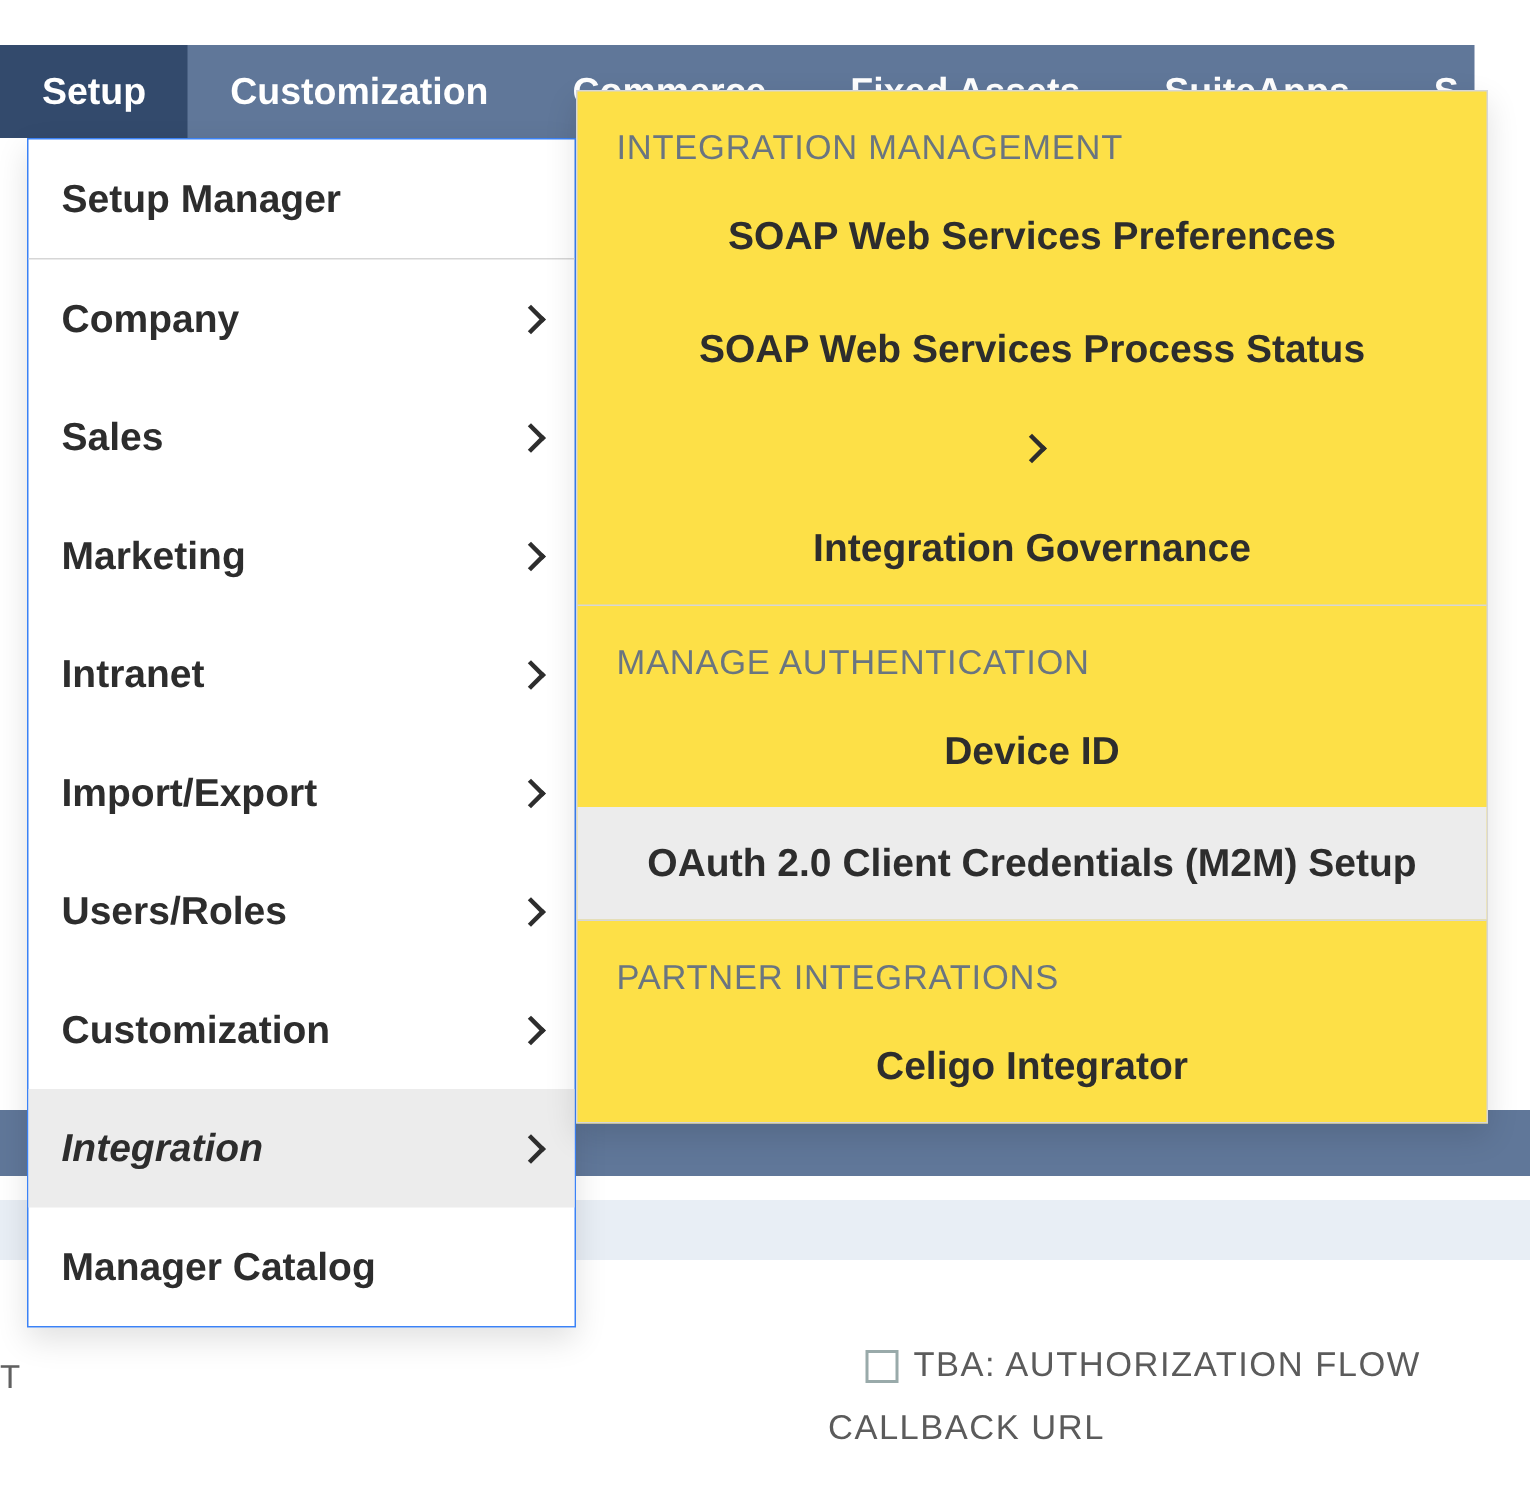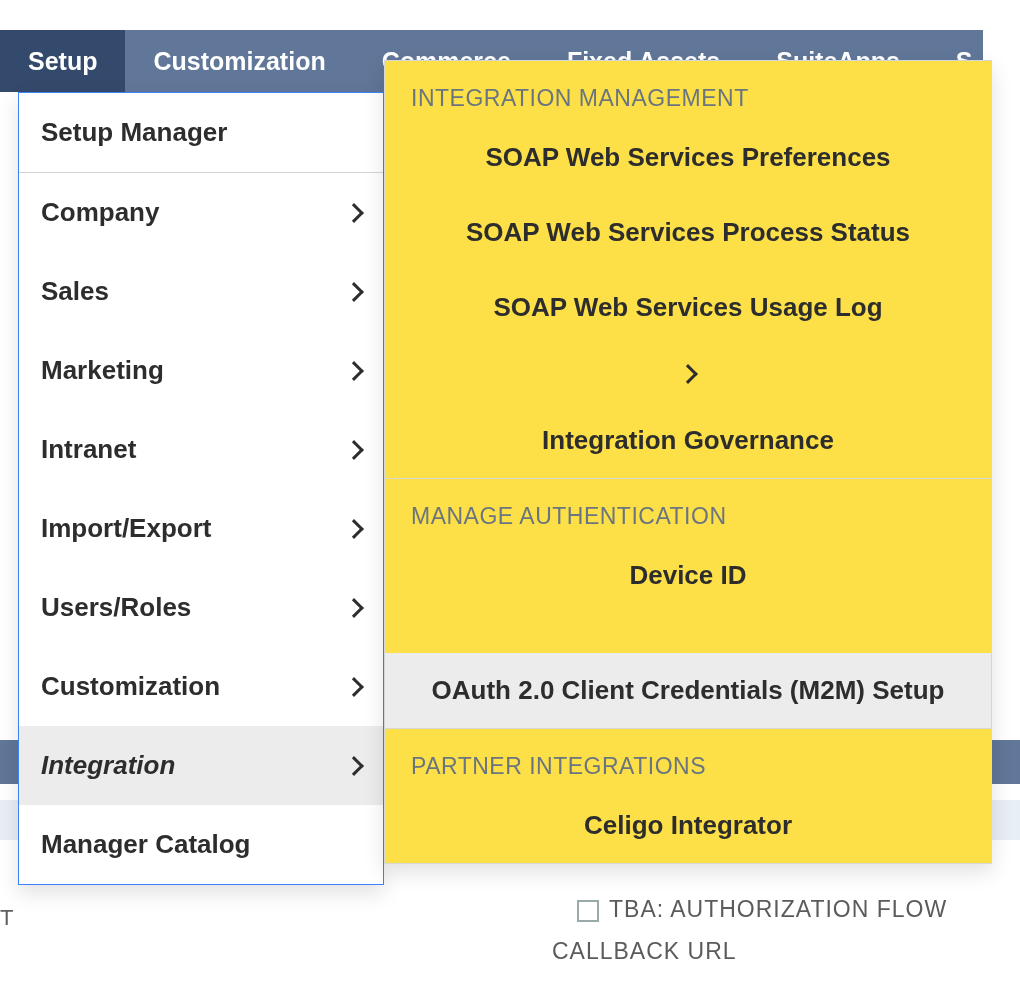--- a/index.html
+++ b/index.html
@@ -23,21 +23,21 @@
   .menu1 { position: absolute; left: 18px; top: 92px; width: 366px; background:#fff; border: 1px solid #3b82f6; box-shadow: 0 8px 20px rgba(0,0,0,.12); }
   .menu1 .item { display:flex; align-items:center; justify-content:space-between; padding: 24px 22px; font-size: 26px; font-weight: 600; color:#2d2d2d; cursor:pointer; }
   .menu1 .item.first { border-bottom:1px solid #d6d6d6; }
   .menu1 .item.hover { background:#ececec;font-style:italic; }
 
   
   .menu2 { position: absolute; left: 384px; top: 60px; width: 608px; background:#fde047; border:1px solid #d6d6d6; box-shadow: 0 8px 20px rgba(0,0,0,.12); }
   .menu2 .section { padding: 24px 26px 8px; font-size: 23px; letter-spacing: .5px; color:#6a7580; font-weight: 500; }
   .menu2 .sep { border-top:1px solid #d6d6d6; height:0; }
   .menu2 .item { display:flex; align-items:center; justify-content:center; padding: 22px 16px; font-size: 26px; font-weight: 600; color:#2d2d2d; cursor:pointer; }
-  .menu2 .item.hover { background:#ececec;margin-top:40px; }
+  .menu2 .item.hover { background:#ececec; }
 
   .chev { width: 14px; height: 14px; border-right: 3px solid #2d2d2d; border-bottom: 3px solid #2d2d2d; transform: rotate(-45deg); }
 
   
   .stray { position:absolute; left:0; top:905px; font-size:22px; color:#606060; }
 </style>
 </head>
 <body>
 <div class="wrap">
 
@@ -102,23 +102,20 @@
 
 <div class="menu2">
   <div class="section">INTEGRATION MANAGEMENT</div>
   <div class="item">
     <span>SOAP Web Services Preferences</span>
   </div>
   <div class="item">
     <span>SOAP Web Services Process Status</span>
   </div>
   <div class="item">
-    <span>SOAP Web Services Usage Log</span>
-  </div>
-  <div class="item">
     <span class="chev"></span>
   </div>
   <div class="item">
     <span>Integration Governance</span>
   </div>
   <div class="sep"></div>
   <div class="section">MANAGE AUTHENTICATION</div>
   <div class="item">
     <span>Device ID</span>
   </div>

